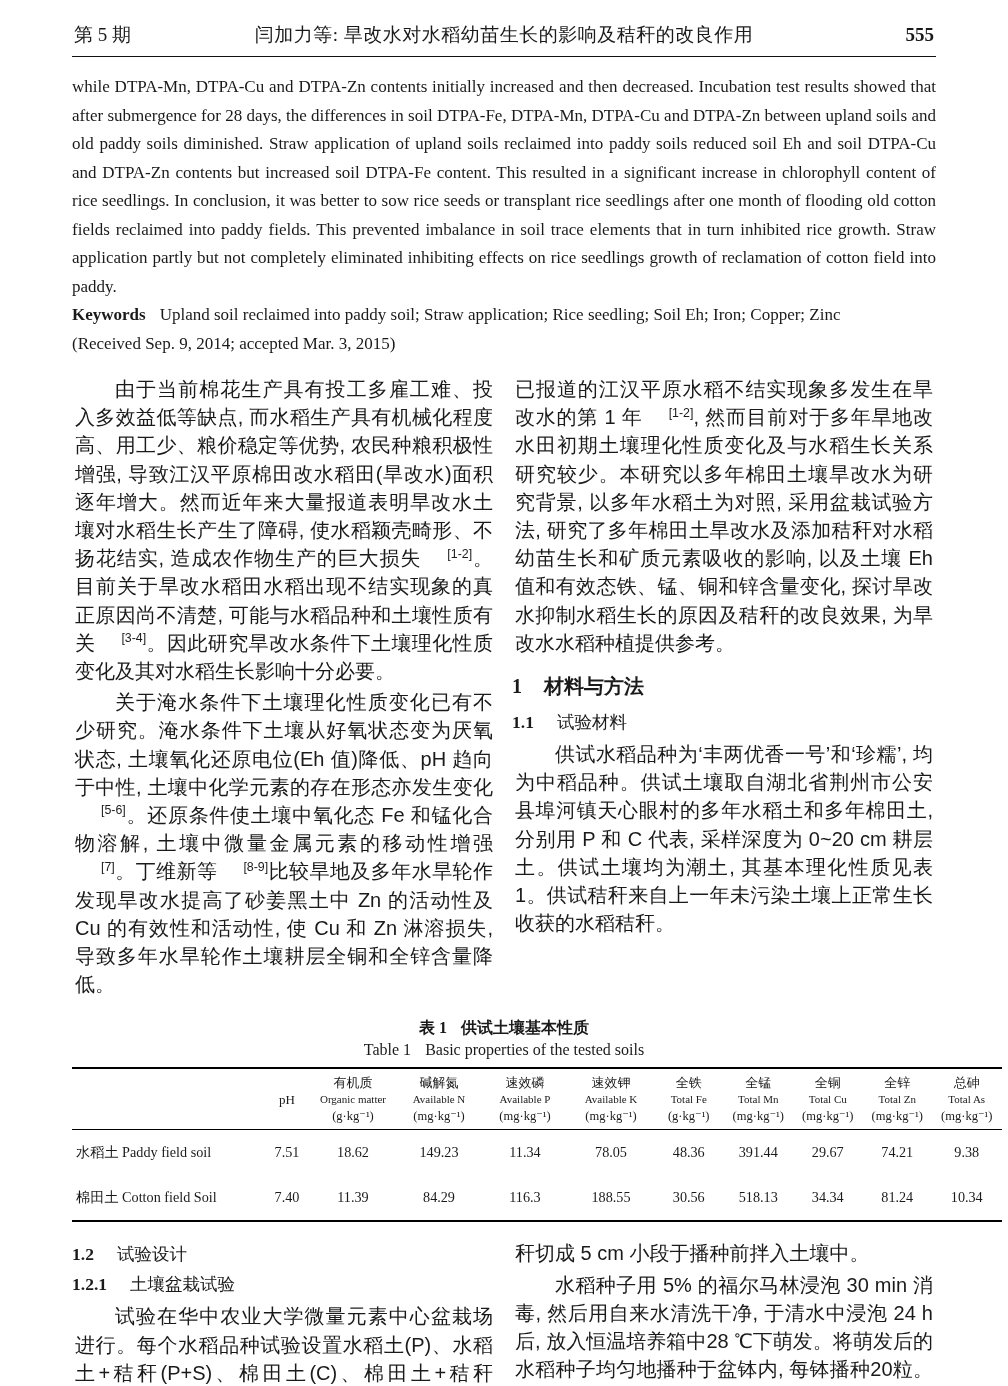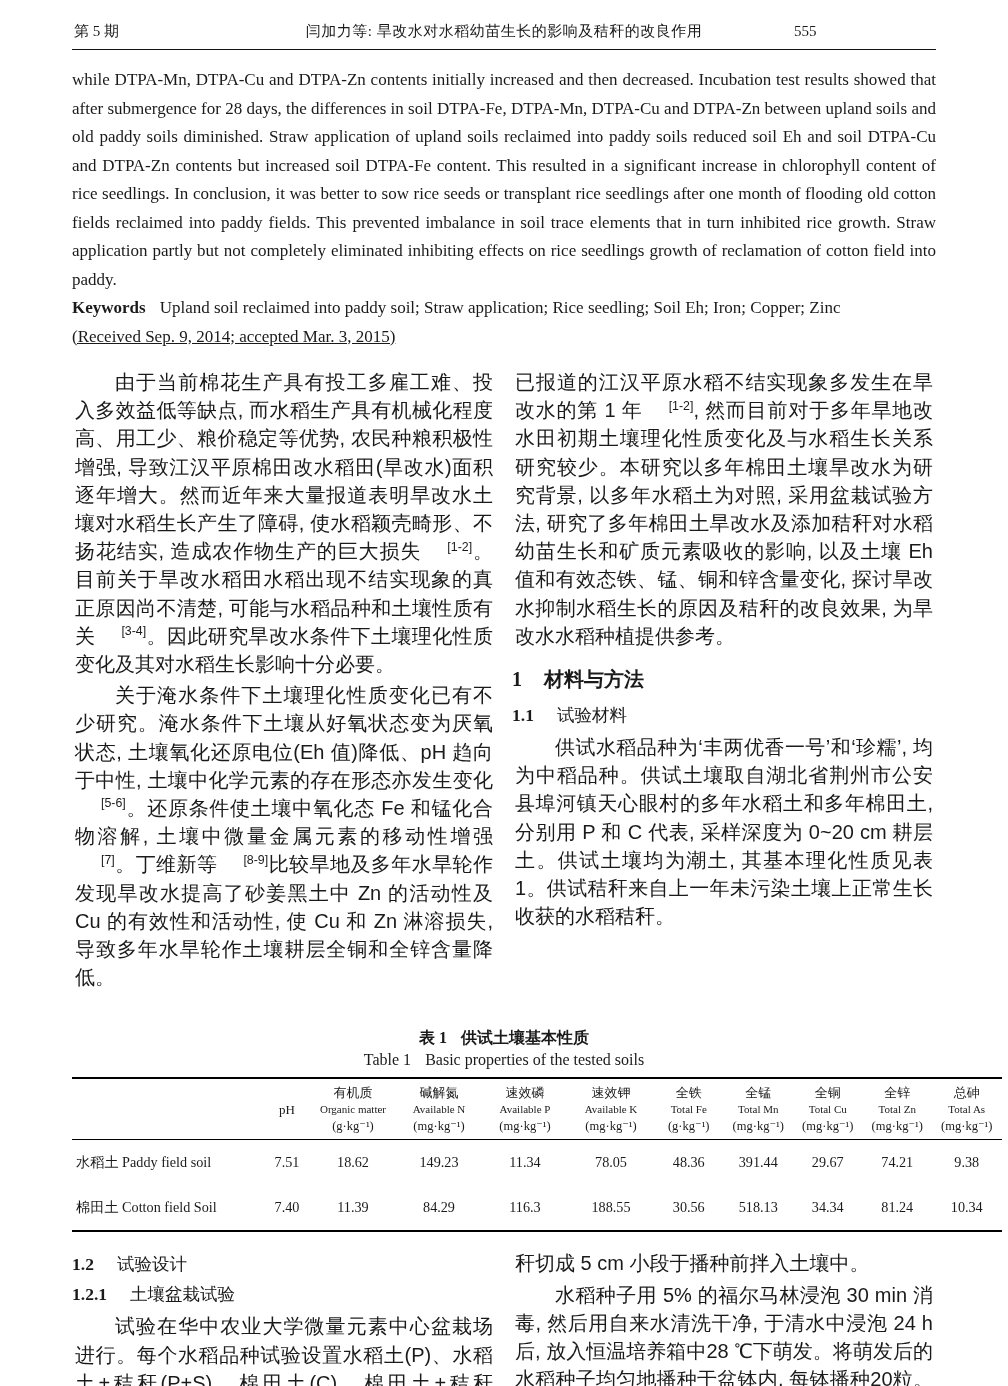--- a/index.html
+++ b/index.html
@@ -3,43 +3,43 @@
 <meta charset="utf-8">
 <style>
   html,body{margin:0;padding:0;background:#e8e8e8;}
   .page{
     width:1008px;height:1386px;margin:0 auto;background:#ffffff;
     box-sizing:border-box;padding:18px 72px 14px 72px;
     font-family:"Liberation Serif","DejaVu Serif",serif;color:#1a1a1a;
     display:flex;flex-direction:column;overflow:hidden;
   }
   
-  .running-header{display:flex;align-items:baseline;font-size:15px;padding:4px 2px 8px 2px;}
+  .running-header{display:flex;align-items:baseline;font-size:19px;padding:4px 2px 8px 2px;}
   .running-header .issue{width:140px;text-align:left;}
   .running-header .rtitle{flex:1;text-align:center;letter-spacing:.5px;}
-  .running-header .pageno{width:140px;text-align:left;font-weight:normal;}
+  .running-header .pageno{width:140px;text-align:right;font-weight:bold;}
   .header-rule{border:none;border-top:1.6px solid #111;margin:0 0 16px 0;}
   
   .abstract p{margin:0;text-align:justify;font-size:17px;line-height:28.5px;}
   .kw-line{margin-top:1px;}
   .kw-label{font-weight:bold;margin-right:14px;}
-  .received{margin-top:1px;text-decoration:underline;}
+  .received{margin-top:1px;}
   
   .twocol{display:flex;gap:16px;margin-top:14px;}
   .col{width:424px;flex:0 0 424px;}
   .zh p{margin:3px;text-align:justify;font-size:20px;line-height:28.2px;
         font-family:Liberation Sans, sans-serif;}
   .zh p.indent{text-indent:2em;}
   .ref-sup{vertical-align:super;font-size:0.62em;line-height:0;padding-left:26px;}
   h2.sec{font-size:20px;margin:16px 0 10px 0;font-weight:bold;}
   h2.sec .num{margin-right:22px;}
   h3.subsec,h4.subsubsec{font-size:17.5px;margin:6px 0 6px 0;font-weight:normal;}
   h3.subsec .num,h4.subsubsec .num{font-weight:bold;margin-right:23px;}
   
-  .tablock{margin-top:33px;}
+  .tablock{margin-top:16px;}
   .tcaption{text-align:center;font-size:16px;line-height:22px;}
   .tcaption .zhcap{font-weight:bold;}
   .tcaption .caplabel{margin-right:14px;}
   table.datatable{width:100%;border-collapse:collapse;margin-top:6px;
     border-top:2.6px solid #000;border-bottom:2.6px solid #000;table-layout:fixed;}
   table.datatable thead tr{border-bottom:1.3px solid #000;}
   table.datatable th{font-weight:normal;font-size:13px;padding:5px 0 4px 0;vertical-align:middle;line-height:17px;}
   table.datatable th .en{white-space:nowrap;font-size:11px;}
   table.datatable th .unit{font-size:12.5px;}
   table.datatable td{font-size:14.2px;text-align:center;padding:13px 0;white-space:nowrap;}

